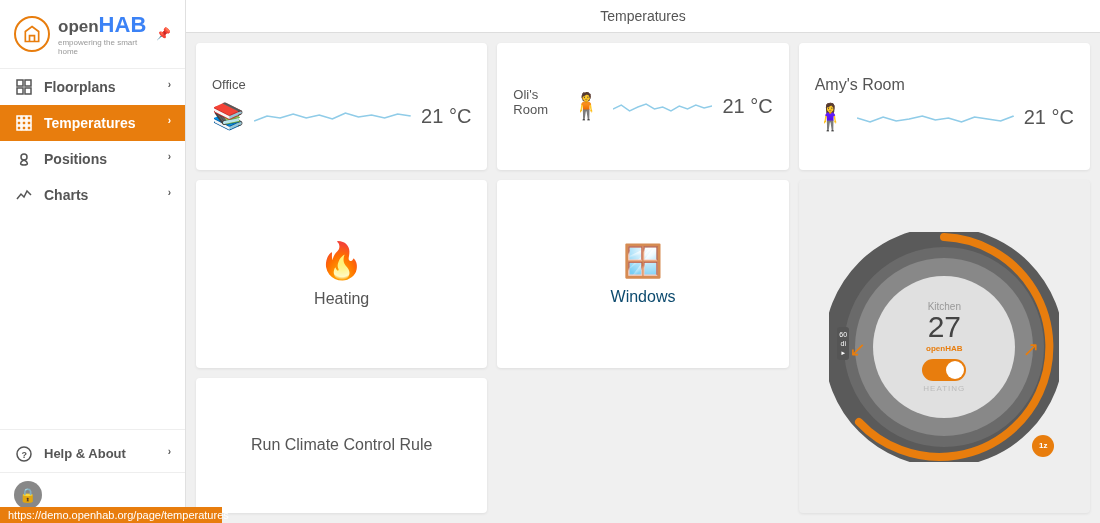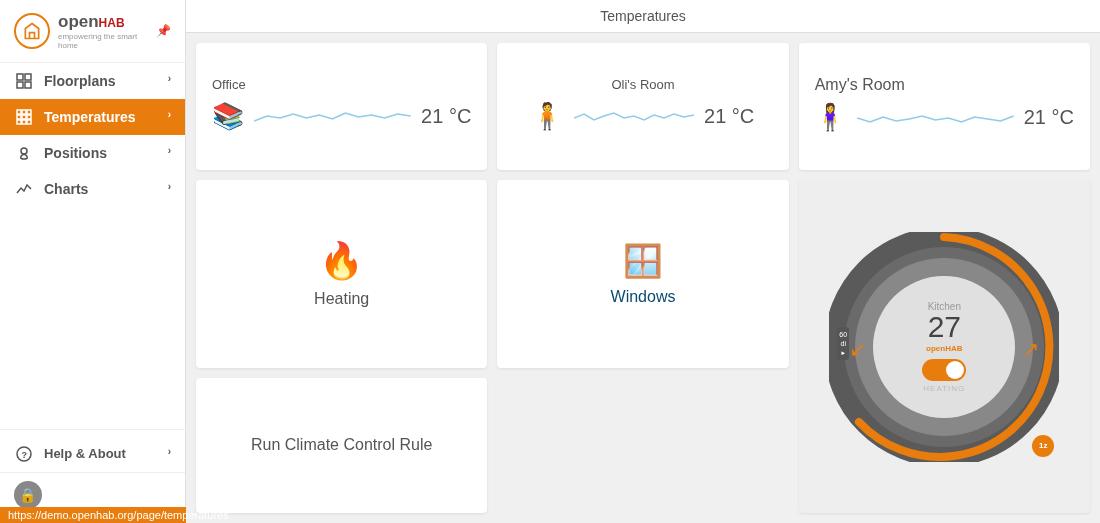--- a/index.html
+++ b/index.html
@@ -168,37 +168,37 @@
     .sparkline { width: 100%; height: 40px; }
 
     .url-bar {
       background: #e87d0d;
       padding: 2px 8px;
       font-size: 11px;
       color: #fff;
       position: absolute;
       bottom: 0;
       left: 0;
-      width: 186px;
+      width: 222px;
     }
   </style>
 </head>
 <body>
 
 <div class="sidebar">
   <div class="sidebar-logo">
     <div class="logo-icon">
       <svg viewBox="0 0 24 24" fill="none" stroke="#e87d0d" stroke-width="2">
         <path d="M12 3 L20 9 L20 21 L4 21 L4 9 Z"></path>
         <path d="M9 21 L9 14 L15 14 L15 21"></path>
       </svg>
     </div>
     <div>
       <div>
-        <span style="font-weight:700;font-size:17px;color:#555;">open</span><span style="font-weight:700;font-size:12px;color:#b91c1c;">HAB</span>
+        <span style="font-weight:700;font-size:17px;color:#555;">open</span><span style="font-weight:700;font-size:22px;color:#3b82f6;">HAB</span>
       </div>
       <span class="logo-sub">empowering the smart home</span>
     </div>
     <span class="pin-icon">📌</span>
   </div>
 
   <nav class="sidebar-nav">
     <div class="sidebar-item">
       <span class="item-icon">
         <svg width="16" height="16" viewBox="0 0 16 16" fill="none" stroke="currentColor" stroke-width="1.5">
@@ -281,21 +281,21 @@
           <span style="font-size:26px;margin-right:10px;">📚</span>
           <svg class="sparkline" viewBox="0 0 120 40" preserveAspectRatio="none">
             <polyline points="0,25 10,20 20,22 30,18 40,22 50,19 60,23 70,17 80,21 90,19 100,22 110,18 120,20" fill="none" stroke="#90cce8" stroke-width="1.5"></polyline>
           </svg>
           <span style="font-size:20px;color:#555;white-space:nowrap;margin-left:10px;">21 °C</span>
         </div>
       </div>
     </div>
 
     <div class="temp-card">
-      <div style="display:flex;flex-direction:column;width:100%;align-items:center;">
+      <div style="display:flex;flex-direction:row;width:100%;">
         <div style="font-size:13px;color:#555;margin-bottom:4px;">Oli's Room</div>
         <div style="display:flex;align-items:center;">
           <span style="font-size:26px;margin-right:10px;">🧍</span>
           <svg class="sparkline" viewBox="0 0 120 40" preserveAspectRatio="none">
             <polyline points="0,22 10,18 20,24 30,20 40,17 50,22 60,20 70,24 80,19 90,22 100,18 110,21 120,19" fill="none" stroke="#90cce8" stroke-width="1.5"></polyline>
           </svg>
           <span style="font-size:20px;color:#555;white-space:nowrap;margin-left:10px;">21 °C</span>
         </div>
       </div>
     </div>

